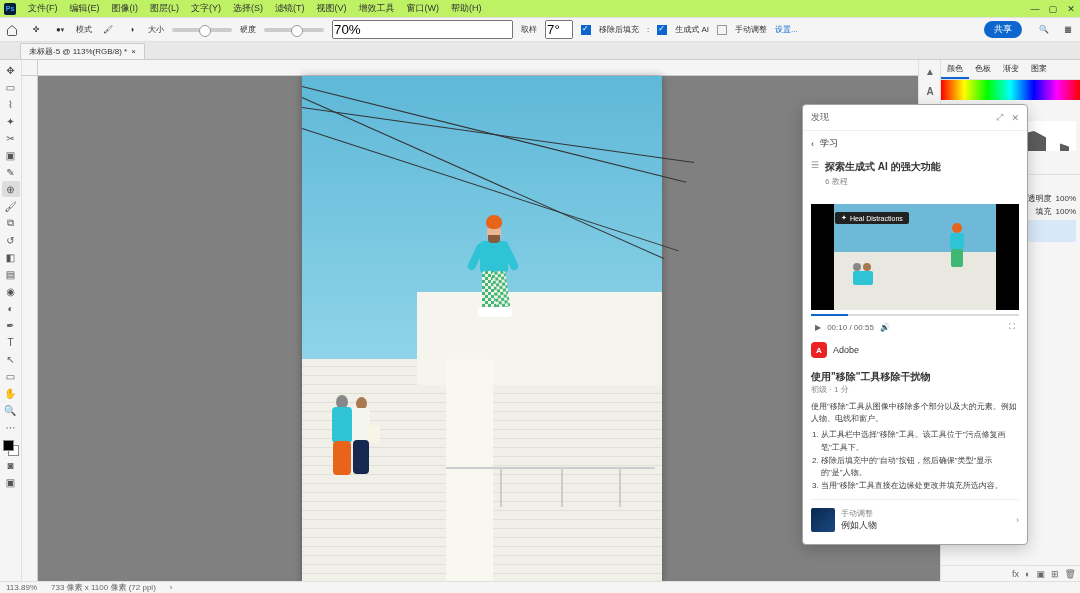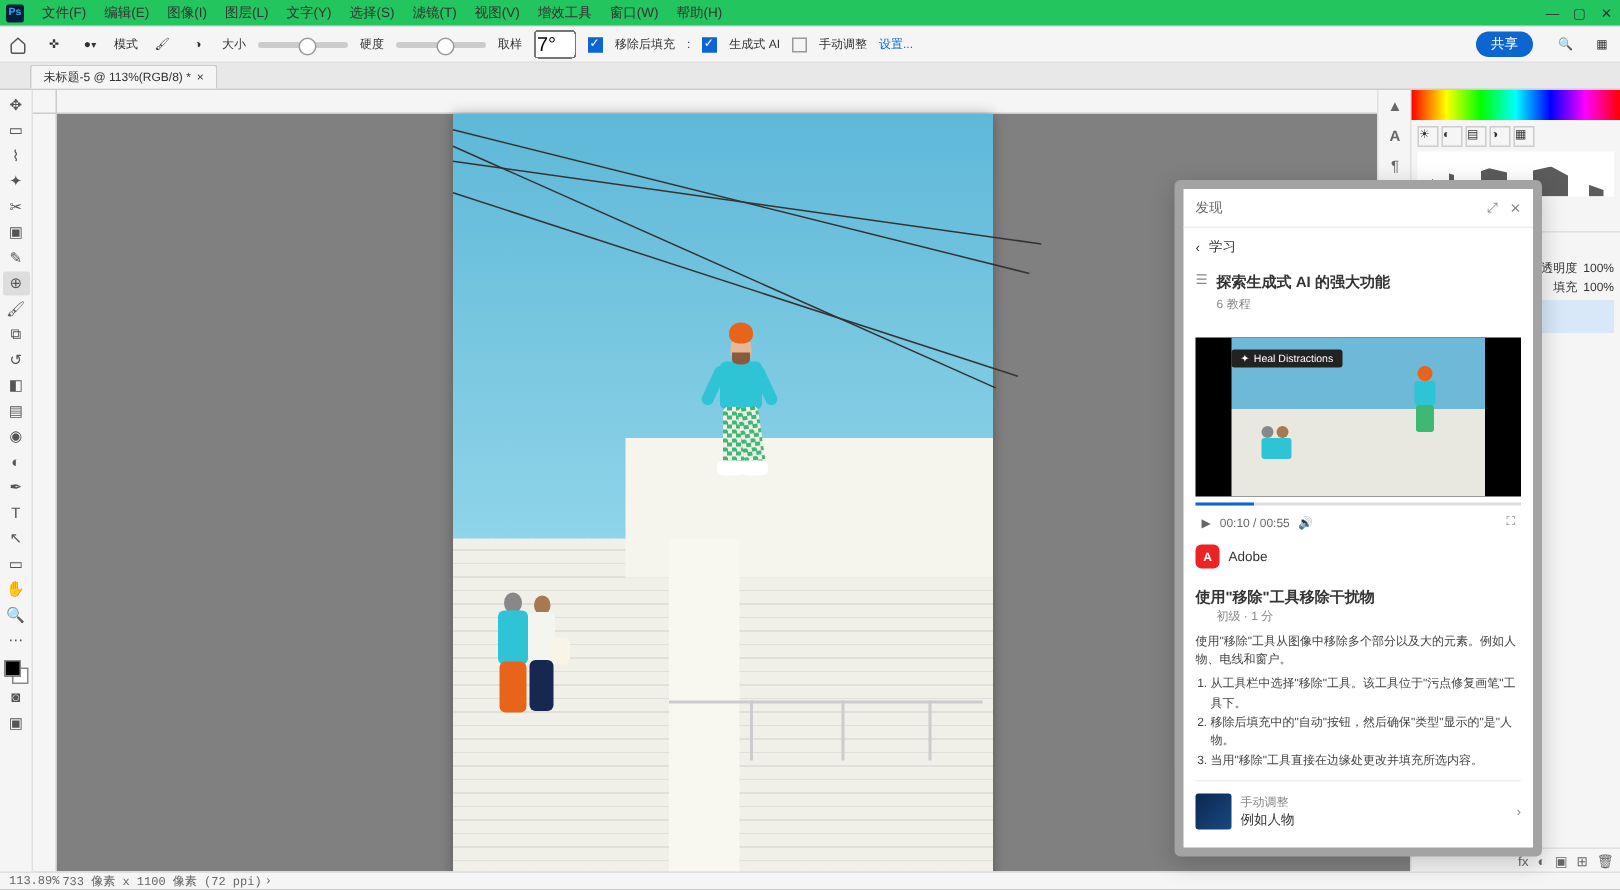--- a/index.html
+++ b/index.html
@@ -1,17 +1,17 @@
 <!DOCTYPE html>
 <html><head>
 <meta charset="utf-8">
 <style>
 * { margin:0; padding:0; box-sizing:border-box; }
 body { font-family:"Segoe UI","Microsoft YaHei",sans-serif; font-size:9px; background:#f0f0f0; color:#333; overflow:hidden; width:1080px; height:593px; position:relative; }
-.menubar { height:18px; background:#22c55e; display:flex; align-items:center; padding:0 4px; gap:12px; border-bottom:1px solid #e0e0e0; }
+.menubar { height:18px; background:#bef264; display:flex; align-items:center; padding:0 4px; gap:12px; border-bottom:1px solid #e0e0e0; }
 .menubar .logo { width:12px; height:12px; background:#001e36; border-radius:2px; display:flex; align-items:center; justify-content:center; color:#31a8ff; font-size:7px; font-weight:bold; }
 .menubar .menu-item { font-size:9px; color:#333; cursor:pointer; }
 .menubar .window-controls { margin-left:auto; display:flex; gap:8px; }
 .menubar .window-controls span { width:10px; text-align:center; cursor:pointer; }
 .optionsbar { height:24px; background:#f5f5f5; display:flex; align-items:center; padding:0 4px; gap:8px; border-bottom:1px solid #e0e0e0; font-size:8px; }
 .optionsbar .icon-btn { width:16px; height:16px; display:flex; align-items:center; justify-content:center; cursor:pointer; }
 .optionsbar .field { display:flex; align-items:center; gap:2px; }
 .optionsbar .slider { width:60px; height:4px; background:#ccc; position:relative; border-radius:2px; }
 .optionsbar .slider::after { content:''; position:absolute; left:45%; top:-3px; width:10px; height:10px; background:#fff; border:1px solid #999; border-radius:50%; }
 .optionsbar .share-btn { background:#0d66d0; color:#fff; padding:2px 10px; border-radius:10px; font-size:9px; margin-left:auto; margin-right:6px; cursor:pointer; }
@@ -60,44 +60,44 @@
 .p2 .l { width:16px; height:34px; background:#162850; border-radius:4px; position:absolute; top:43px; left:7px; }
 .bag { width:14px; height:18px; background:#f8f4e8; border-radius:4px; position:absolute; top:28px; left:20px; }
 .right-panels { width:140px; background:#f5f5f5; border-left:1px solid #e0e0e0; display:flex; flex-direction:column; }
 .panel-tabs { display:flex; border-bottom:1px solid #e0e0e0; font-size:8px; }
 .panel-tabs span { padding:3px 6px; cursor:pointer; }
 .panel-tabs span.active { border-bottom:2px solid #0d66d0; }
 .panel-body { padding:4px; font-size:8px; flex:0 0 auto; }
 .panel-body.layers { flex:1; }
 .collapsed-panels { position:absolute; right:140px; top:60px; width:22px; background:#f5f5f5; border-left:1px solid #e0e0e0; display:flex; flex-direction:column; gap:2px; padding:2px; }
 .collapsed-panels .pi { width:18px; height:18px; display:flex; align-items:center; justify-content:center; font-size:10px; cursor:pointer; color:#666; }
-.discover-panel { position:absolute; top:120px; right:52px; width:245px; background:#fff; border:6px solid #a3a3a3; border-radius:4px; box-shadow:0 4px 16px rgba(0,0,0,0.2); font-size:9px; z-index:100; }
+.discover-panel { position:absolute; top:104px; right:52px; width:226px; background:#fff; border:1px solid #a3a3a3; border-radius:4px; box-shadow:0 4px 16px rgba(0,0,0,0.2); font-size:9px; z-index:100; }
 .discover-header { display:flex; align-items:center; padding:6px 8px; border-bottom:1px solid #eee; }
 .discover-header .title { flex:1; font-size:9px; color:#666; }
 .discover-header .close { cursor:pointer; color:#888; }
 .discover-nav { padding:6px 8px; display:flex; align-items:center; gap:6px; font-size:9px; color:#333; }
 .discover-article { padding:4px 8px 8px; }
 .article-title { font-size:10px; font-weight:600; margin-bottom:2px; }
 .article-meta { font-size:8px; color:#888; margin-bottom:17px; }
 .video-thumb { width:100%; height:106px; background:#000; position:relative; overflow:hidden; }
 .video-thumb .mini-canvas { position:absolute; left:11%; right:11%; top:0; bottom:0; background:linear-gradient(#6eb8d8 0 45%,#e8e8e0 45% 100%); }
 .video-badge { position:absolute; top:8px; left:24px; background:#222; color:#fff; font-size:7px; padding:2px 6px; border-radius:2px; display:flex; align-items:center; gap:3px; }
 .video-controls { display:flex; align-items:center; gap:6px; padding:6px 4px; font-size:8px; color:#666; }
 .progress { flex:1; height:2px; background:#ddd; position:relative; }
 .progress::before { content:''; position:absolute; left:0; width:18%; height:100%; background:#0d66d0; }
 .author-row { display:flex; align-items:center; gap:6px; padding:4px 0 8px; }
 .author-badge { width:16px; height:16px; background:#ed2224; border-radius:4px; display:flex; align-items:center; justify-content:center; color:#fff; font-size:8px; font-weight:bold; }
 .section-title { font-size:10px; font-weight:600; margin-top:4px; }
-.section-meta { font-size:8px; color:#888; margin-bottom:6px;margin-left:14px; }
+.section-meta { font-size:8px; color:#888; margin-bottom:6px; }
 .desc { font-size:8px; color:#444; line-height:1.5; margin-bottom:4px; }
 .steps { font-size:8px; color:#444; line-height:1.6; padding-left:10px; }
 .related { display:flex; align-items:center; gap:6px; padding:8px 0 4px; margin-top:6px; border-top:1px solid #eee; cursor:pointer; }
 .related .thumb { width:24px; height:24px; background:linear-gradient(135deg,#0a2850,#1a4880); border-radius:2px; }
 .related .chev { margin-left:auto; color:#888; }
-.statusbar { position:absolute; bottom:0; left:0; right:0; height:12px; background:#f5f5f5; border-top:1px solid #e0e0e0; font-size:8px; color:#666; display:flex; align-items:center; padding:0 6px; gap:2px;font-family:Liberation Mono, monospace; }
+.statusbar { position:absolute; bottom:0; left:0; right:0; height:12px; background:#f5f5f5; border-top:1px solid #e0e0e0; font-size:8px; color:#666; display:flex; align-items:center; padding:0 6px; gap:14px; }
 .layer-row { display:flex; align-items:center; gap:3px; padding:2px; background:#d8e8f8; margin-top:3px; }
 .layer-thumb { width:22px; height:18px; background:linear-gradient(#7ec8e3 0 50%,#e8e8e0 50% 100%); border:1px solid #888; }
 .hist { width:100%; height:30px; background:#fff; position:relative; margin-top:3px; }
 .hist::before { content:''; position:absolute; left:5%; right:5%; bottom:0; height:70%; background:linear-gradient(90deg,#333 0 3%,transparent 3% 12%,#333 12% 15%,transparent 15% 30%,#333 30% 45%,transparent 45% 60%,#333 60% 80%,transparent 80% 92%,#333 92% 100%); opacity:0.8; clip-path:polygon(0 100%,0 60%,8% 20%,20% 40%,35% 10%,50% 30%,70% 5%,85% 50%,100% 80%,100% 100%); }
 .rail { position:absolute; top:76%; left:40%; right:2%; height:2px; background:#ccc; }
 .rail-post { position:absolute; width:2px; height:40px; background:#ccc; top:76%; }
 svg { display:block; }
 </style>
 </head>
 <body>
@@ -134,20 +134,21 @@
   <span class="icon-btn">🖌</span>
   <span class="icon-btn">◑</span>
   <span class="field">
       <span>大小</span>
     </span>
   <div class="slider"></div>
   <span class="field">
       <span>硬度</span>
     </span>
   <div class="slider"></div>
+  <input value="70%" style="">
   <span>取样</span>
   <input style="width: 28px;" value="7°">
   <span class="checkbox checked"></span>
   <span>移除后填充</span>:
   <span class="checkbox checked"></span>
   <span>生成式 AI</span>
   <span class="checkbox"></span>
   <span>手动调整</span>
   <span style="color:#0d66d0;cursor:pointer">设置...</span>
   <span class="share-btn">共享</span>
@@ -239,20 +240,26 @@
     </div>
   </div>
 
   <div class="collapsed-panels">
     <div class="pi">▲</div>
     <div class="pi" style="font-weight:bold">A</div>
     <div class="pi">¶</div>
   </div>
 
   <div class="right-panels">
+    <div class="panel-tabs">
+      <span class="active">颜色</span>
+      <span>色板</span>
+      <span>渐变</span>
+      <span>图案</span>
+    </div>
     <div class="panel-body" style="height:20px;background:linear-gradient(90deg,red,yellow,lime,cyan,blue,magenta,red);"></div>
     <div class="panel-body">
       <div style="display:flex;gap:2px;flex-wrap:wrap">
         <span style="width:14px;height:14px;border:1px solid #ccc">☀</span>
         <span style="width:14px;height:14px;border:1px solid #ccc">◐</span>
         <span style="width:14px;height:14px;border:1px solid #ccc">▤</span>
         <span style="width:14px;height:14px;border:1px solid #ccc">◑</span>
         <span style="width:14px;height:14px;border:1px solid #ccc">▦</span>
       </div>
       <div class="hist"></div>

